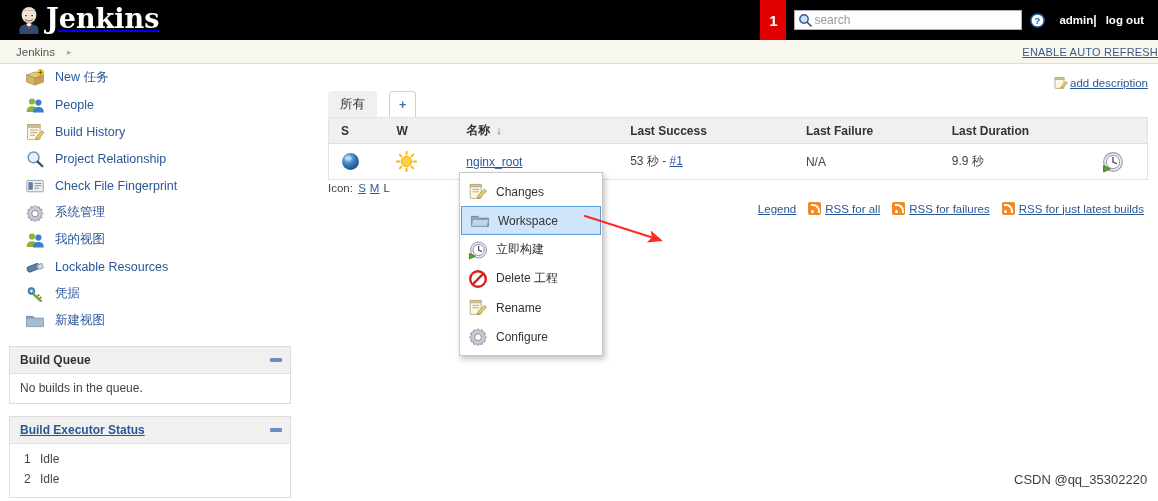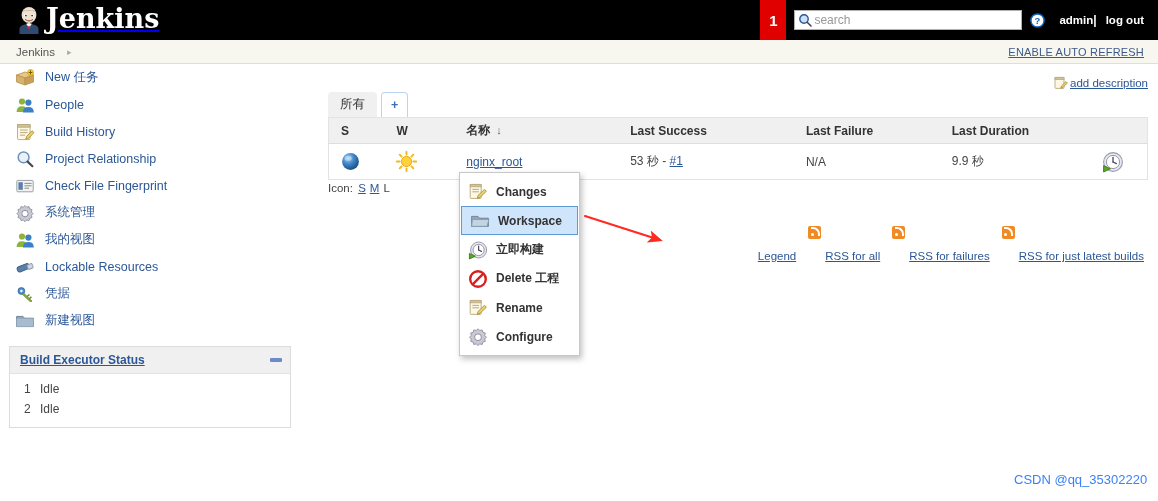--- a/index.html
+++ b/index.html
@@ -77,32 +77,32 @@
     border-bottom: 1px solid #dedede;
     display: flex; align-items: center;
   }
   .crumb {
     color: #555; font-size: 11.5px; margin-left: 16px; text-decoration: none;
   }
   .crumb-arrow {
     margin-left: 12px; color: #aaa; font-size: 9px;
   }
   .auto-refresh {
-    margin-left: auto; margin-right: 14px;
+    margin-left: auto; 
     color: #3c5a8a; font-size: 11px; 
     letter-spacing: 0.2px;
   }
 
   
   .sidebar {
     position: absolute; left: 0; top: 64px; width: 300px;
   }
   .side-task {
     display: flex; align-items: center;
-    height: 27px; padding-left: 14px;
+    height: 27px; padding-left: 24px;
   }
   .side-task .ico { width: 22px; height: 20px; margin-right: 9px; flex: none;
     display: flex; align-items: center; justify-content: center; }
   .side-task .lbl { color: #2b5797; font-size: 12.5px; }
   .side-task .lbl.cn { color: #2b5797; }
 
   .panel {
     margin: 12px 9px 0 9px;
     border: 1px solid #dcdcdc;
     background: #fff;
@@ -132,21 +132,21 @@
   .add-desc {
     position: absolute; right: 10px; top: 12px;
     display: flex; align-items: center;
     font-size: 11.5px;
   }
   .add-desc a { color: #2b5797; text-decoration: underline; }
   .add-desc .ico { width: 14px; height: 14px; margin-right: 2px; }
 
   .tabbar {
     position: absolute; left: 18px; top: 27px;
-    display: flex; align-items: center; height: 27px;
+    display: flex; align-items: flex-start; height: 27px; gap: 8px;
   }
   .tab {
     height: 26px; min-width: 44px;
     display: flex; align-items: center; justify-content: center;
     font-size: 12.5px; color: #333;
     border-radius: 4px 4px 0 0;
     padding: 0 12px;
   }
   .tab.active { background: #f0f0f0; font-weight: normal; }
   .tab.plus {
@@ -194,47 +194,46 @@
     position: absolute; left: 18px; top: 118px;
     font-size: 11.5px; color: #444;
   }
   .icon-size-row a { color: #2b5797; text-decoration: underline; margin: 0 2px; }
   .icon-size-row span.plain { color: #444; margin: 0 2px; }
 
   .rss-row {
     position: absolute; right: 14px; top: 138px;
     display: flex; align-items: center; font-size: 11.5px;
   }
-  .rss-row a { color: #2b5797; text-decoration: underline; margin-top: 48px; }
+  .rss-row a { color: #2b5797; text-decoration: underline; }
   .rss-ico {
     width: 13px; height: 13px; margin: 0 4px 0 12px;
     background: #f08a24; border-radius: 2px; position: relative; flex: none;
   }
   .rss-ico::after {
     content: ""; position: absolute; left: 2.5px; bottom: 2.5px;
     width: 3px; height: 3px; background: #fff; border-radius: 50%;
   }
   .rss-ico::before {
     content: ""; position: absolute; left: 2.5px; bottom: 2.5px;
     width: 7px; height: 7px;
     border: 2px solid #fff; border-left: 0; border-bottom: 0;
     border-radius: 0 7px 0 0;
     transform: rotate(0deg);
   }
 
   
   .ctx-menu {
     position: absolute; left: 459px; top: 172px;
-    width: 121px;
+    width: 144px;
     background: #fff;
     border: 1px solid #c8c8c8;
     box-shadow: 2px 3px 6px rgba(0,0,0,0.25);
     padding: 4px 0;
     z-index: 40;
-    font-weight: bold;
   }
   .ctx-item {
     display: flex; align-items: center;
     height: 29px; padding-left: 8px;
     font-size: 12px; color: #333;
   }
   .ctx-item .ico {
     width: 20px; height: 20px; margin-right: 8px; flex: none;
     display: flex; align-items: center; justify-content: center;
   }
@@ -251,21 +250,21 @@
     position: absolute; left: 672px; top: 230px;
     color: #ff3b30; font-size: 13.5px;
     font-family: "DejaVu Sans", "Liberation Sans", sans-serif;
     white-space: nowrap;
     z-index: 50;
   }
 
   
   .watermark {
     position: absolute; left: 1014px; top: 472px;
-    color: #3b82f6; font-size: 13px;
+    color: #404040; font-size: 13px;
     font-family: "Liberation Sans", sans-serif;
     white-space: nowrap;
   }
 </style>
 </head>
 <body>
 
 <div id="page">
 
   <div class="topbar">
@@ -431,20 +430,27 @@
     <div class="side-task">
       <span class="ico">
         <svg viewBox="0 0 20 18" width="20" height="18">
           <path d="M1.6 4.4 L8 4.4 L9.6 6.2 L18.4 6.2 L18.4 14.6 L1.6 14.6 Z" fill="#8fa4ba" stroke="#6b7f94" stroke-width="0.9"></path>
           <path d="M1.6 6.6 L18.4 6.6 L18.4 14.6 L1.6 14.6 Z" fill="#a8bccf"></path>
         </svg>
       </span>
       <span class="lbl cn">新建视图</span>
     </div>
 
+    <div class="panel">
+      <div class="panel-head">
+        <span class="panel-title">Build Queue</span>
+        <span class="panel-collapse"></span>
+      </div>
+      <div class="panel-body">No builds in the queue.</div>
+    </div>
 
     <div class="panel">
       <div class="panel-head">
         <a class="panel-title link" href="#">Build Executor Status</a>
         <span class="panel-collapse"></span>
       </div>
       <div class="panel-body" style="padding:5px 10px 8px 6px;">
         <div class="exec-row">
           <span class="exec-num">1</span>
           <span class="exec-state">Idle</span>

